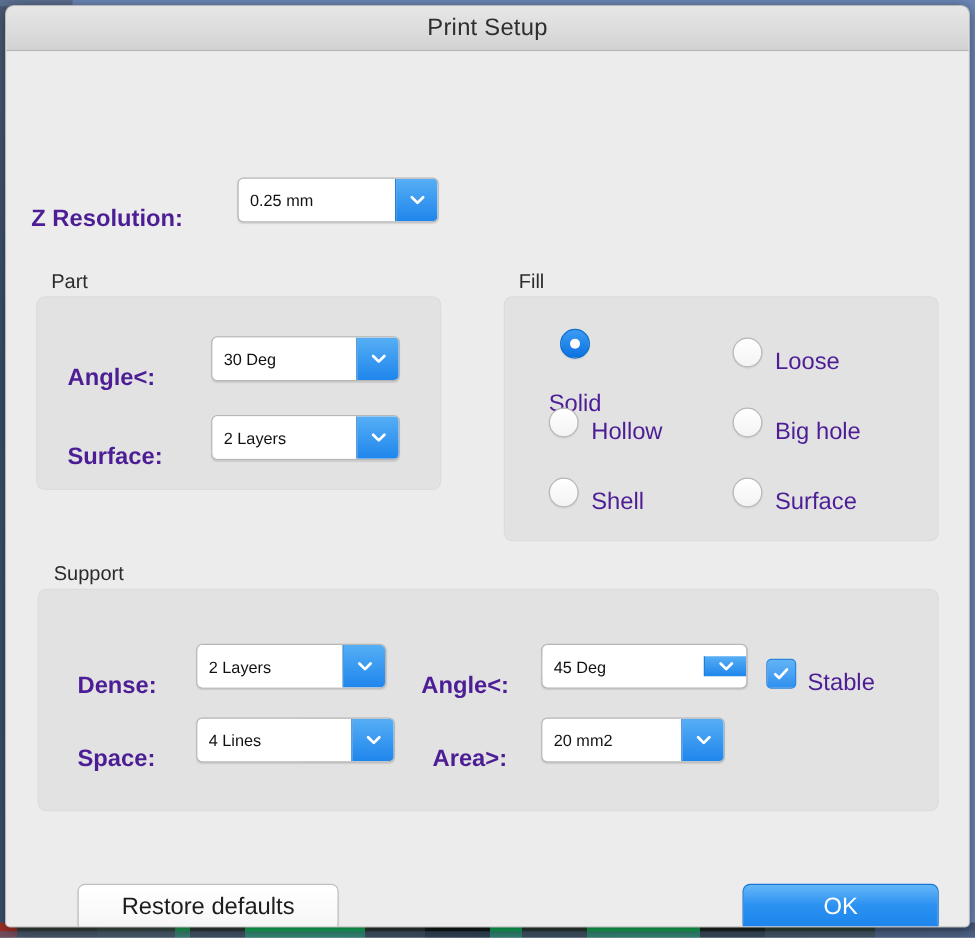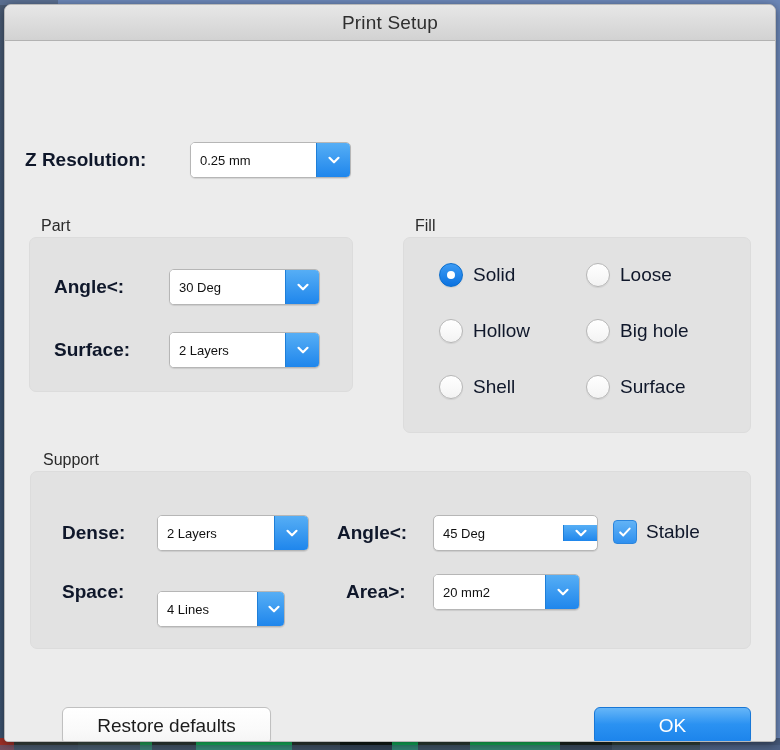--- a/index.html
+++ b/index.html
@@ -91,22 +91,23 @@
 
   #content {
     position: relative;
     height: 701px;
     background: #ececec;
   }
 
   
   .lbl {
     font-size: 19px;
-    color: #0f172a;
+    color: #4c1d95;
     white-space: nowrap;
+    margin-top: 16px;
   }
   .grp-title {
     font-size: 16px;
     color: #2b2b2b;
   }
   .groupbox {
     background: #e2e2e2;
     border: 1px solid #dcdcdc;
     border-radius: 7px;
     position: absolute;
@@ -260,21 +261,21 @@
       <span class="arrow">
         <svg width="16" height="16" viewBox="0 0 16 16">
             <path d="M3.5 5.8 L8 10.3 L12.5 5.8" fill="none" stroke="#fff" stroke-width="2.2" stroke-linecap="round" stroke-linejoin="round"></path>
           </svg>
       </span>
     </div>
 
     <div class="grp-title" style="position:absolute;left:410px;top:176px;">Fill</div>
     <div class="groupbox" style="left:398px;top:196px;width:348px;height:196px;"></div>
 
-    <div class="radio-row" style="left:434px;top:222px;">
+    <div class="radio-row" style="left:434px;top:222px;flex-direction:column;">
       <span class="radio on"></span>
       <span class="lbl">Solid</span>
     </div>
     <div class="radio-row" style="left:581px;top:222px;">
       <span class="radio"></span>
       <span class="lbl">Loose</span>
     </div>
 
     <div class="radio-row" style="left:434px;top:278px;">
       <span class="radio"></span>
@@ -301,21 +302,21 @@
     <div class="combo" style="left:152px;top:474px;width:152px;">
       <span class="val">2 Layers</span>
       <span class="arrow">
         <svg width="16" height="16" viewBox="0 0 16 16">
             <path d="M3.5 5.8 L8 10.3 L12.5 5.8" fill="none" stroke="#fff" stroke-width="2.2" stroke-linecap="round" stroke-linejoin="round"></path>
           </svg>
       </span>
     </div>
 
     <div class="lbl" style="position:absolute;left:57px;top:540px;font-weight:bold;">Space:</div>
-    <div class="combo" style="left:152px;top:550px;width:128px;gap:40px;">
+    <div class="combo" style="left:152px;top:533px;width:159px;gap:40px;">
       <span class="val">4 Lines</span>
       <span class="arrow">
         <svg width="16" height="16" viewBox="0 0 16 16">
             <path d="M3.5 5.8 L8 10.3 L12.5 5.8" fill="none" stroke="#fff" stroke-width="2.2" stroke-linecap="round" stroke-linejoin="round"></path>
           </svg>
       </span>
     </div>
 
     <div class="lbl" style="position:absolute;left:332px;top:481px;font-weight:bold;">Angle&lt;:</div>
     <div class="combo" style="left:428px;top:474px;width:165px;align-items:center;">

